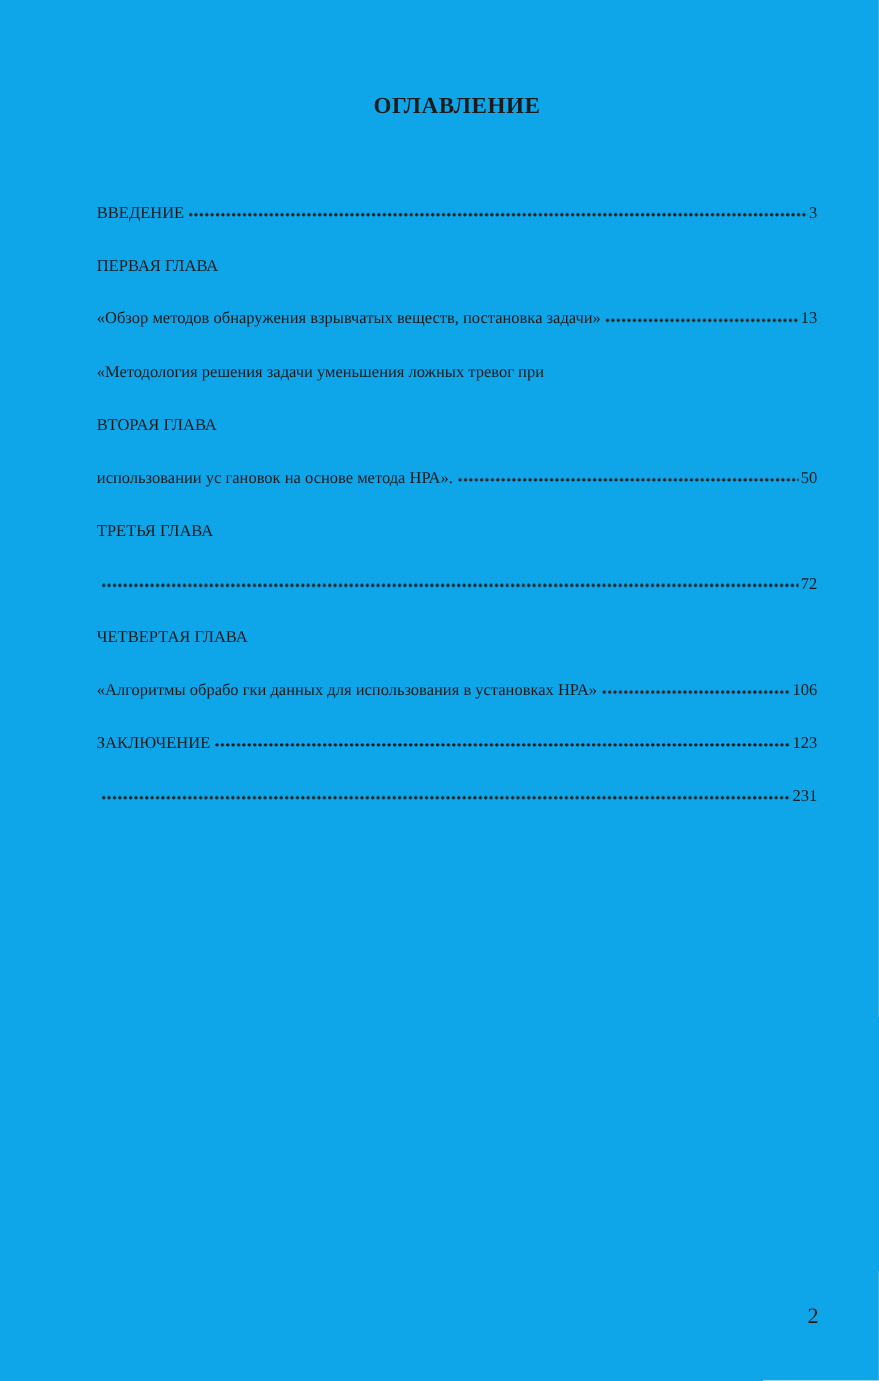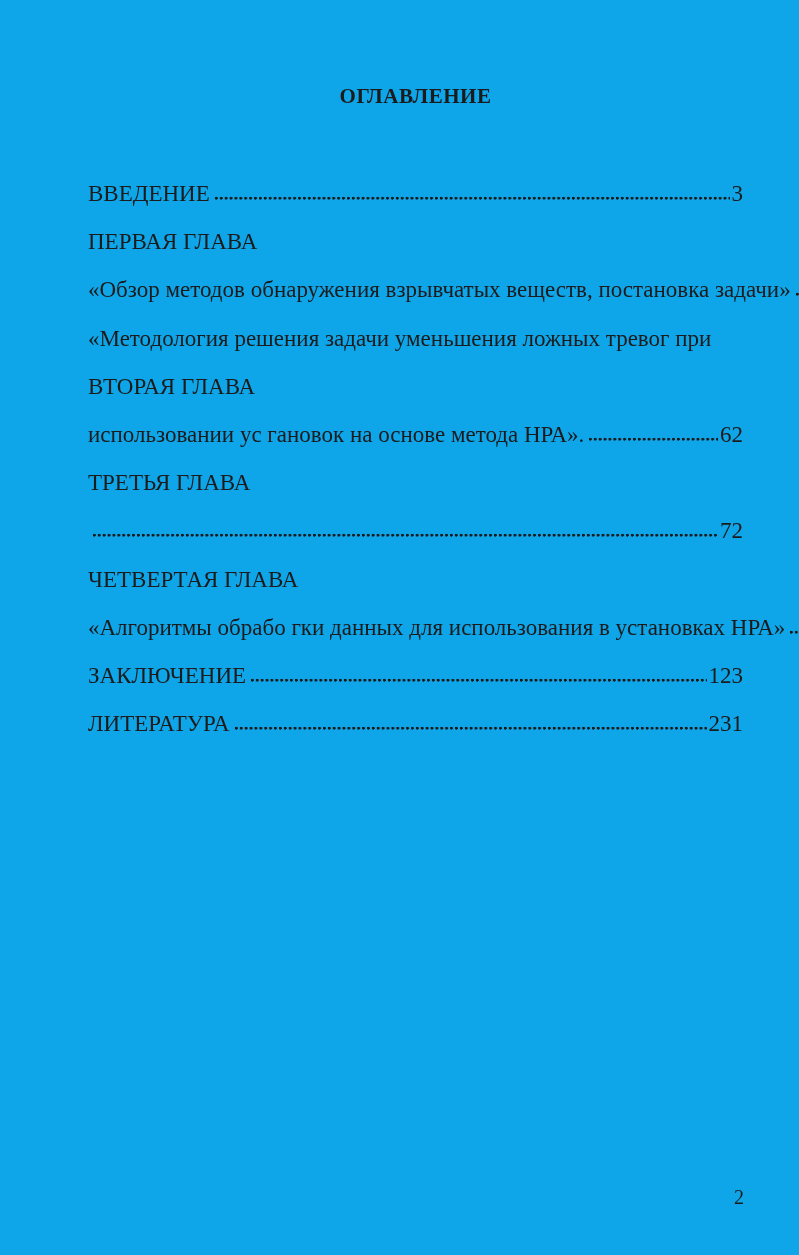--- a/index.html
+++ b/index.html
@@ -31,21 +31,21 @@
     letter-spacing: 0.5px;
   }
   .toc {
     margin-top: 62px;
   }
   .toc-row {
     display: flex;
     align-items: baseline;
     height: 48.2px;
     line-height: 48.2px;
-    font-size: 23px;
+    font-size: 15px;
     white-space: nowrap;
   }
   .toc-text {
     flex: 0 1 auto;
   }
   .leader {
     flex: 1 1 10px;
     min-width: 10px;
     height: 10px;
     margin: 0 2px 0 4px;
@@ -95,21 +95,21 @@
         <span class="toc-text">«Методология решения задачи уменьшения ложных тревог при</span>
       </div>
 
       <div class="toc-row">
         <span class="toc-text">ВТОРАЯ ГЛАВА</span>
       </div>
 
       <div class="toc-row">
         <span class="toc-text">использовании ус гановок на основе метода НРА».</span>
         <span class="leader"></span>
-        <span class="toc-page">62</span>
+        <span class="toc-page">50</span>
       </div>
 
       <div class="toc-row">
         <span class="toc-text">ТРЕТЬЯ ГЛАВА</span>
       </div>
 
       <div class="toc-row">
         <span class="leader"></span>
         <span class="toc-page">72</span>
       </div>
@@ -124,21 +124,20 @@
         <span class="toc-page">106</span>
       </div>
 
       <div class="toc-row">
         <span class="toc-text">ЗАКЛЮЧЕНИЕ</span>
         <span class="leader"></span>
         <span class="toc-page">123</span>
       </div>
 
       <div class="toc-row">
-        <span class="toc-text">ЛИТЕРАТУРА</span>
         <span class="leader"></span>
         <span class="toc-page">231</span>
       </div>
 
 
     </div>
   </div>
 
   <div class="page-number">2</div>
 </div>

